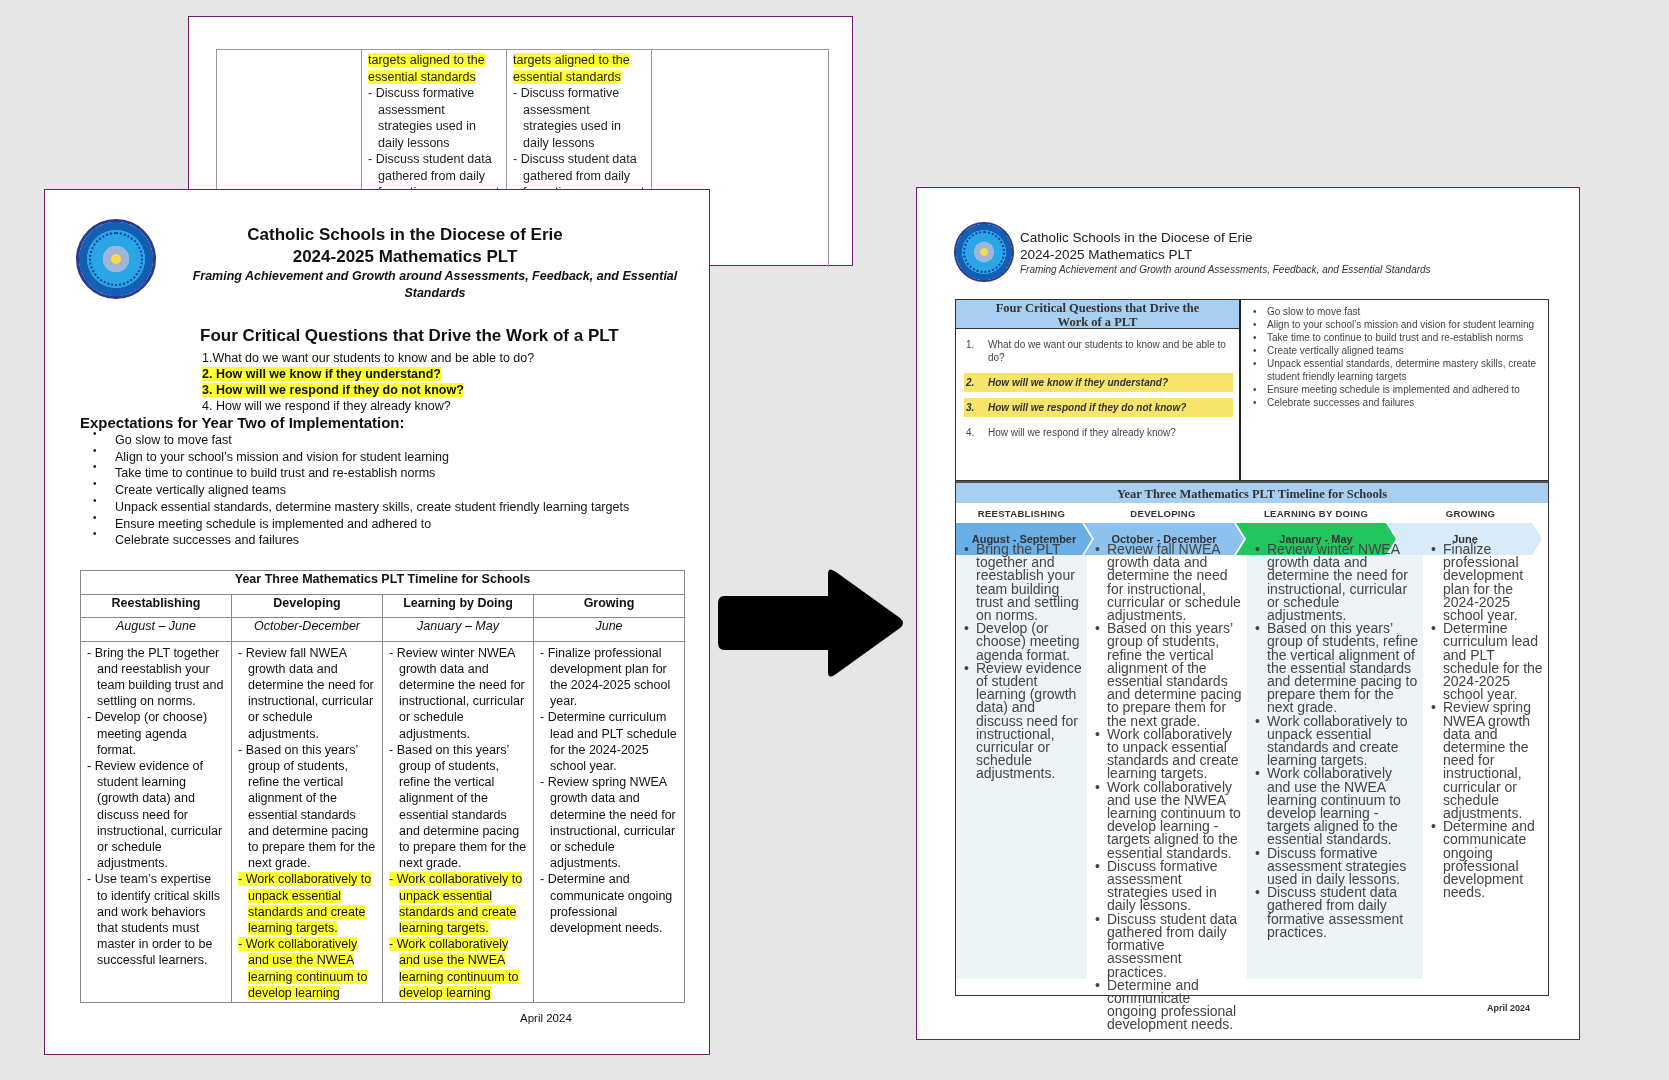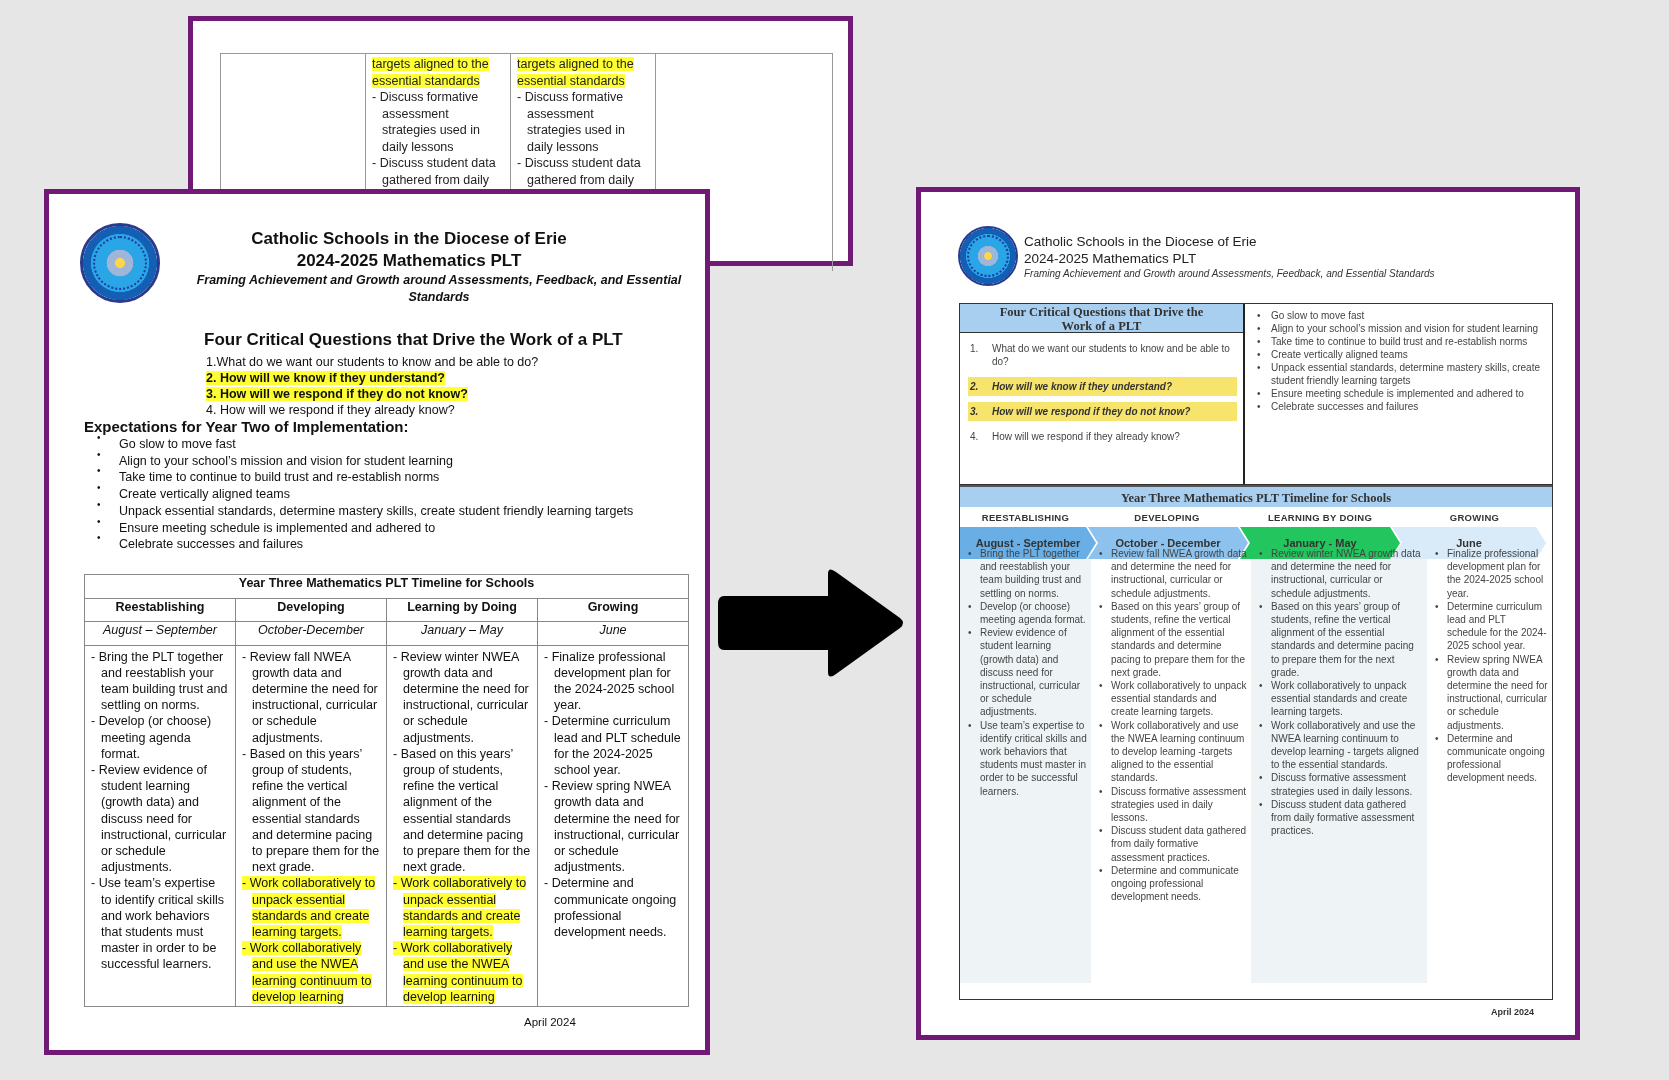--- a/index.html
+++ b/index.html
@@ -1,18 +1,18 @@
 <!DOCTYPE html>
 <html><head>
 <meta charset="utf-8">
 <style>
 *{box-sizing:border-box;margin:0;padding:0}
 html,body{width:1669px;height:1080px;overflow:hidden}
 body{background:#e6e6e6;position:relative;font-family:"Liberation Sans",sans-serif;color:#111}
-.page{position:absolute;background:#fff;border:5px solid #701a75}
+.page{position:absolute;background:#fff;border:1px solid #701a75}
 
 #back{left:188px;top:16px;width:665px;height:250px}
 #back .tbl{position:absolute;left:27px;top:32px;width:613px;height:218px;border:1px solid #999;border-bottom:none;display:flex}
 #back .col{border-right:1px solid #999;padding:2px 6px;font-size:12.5px;line-height:16.5px;color:#222}
 #back .col:last-child{border-right:none}
 .hl{background:#ffff33}
 .dash{display:block;padding-left:10px;text-indent:-10px}
 
 #front{left:44px;top:189px;width:666px;height:866px;z-index:2}
 .logo{position:absolute;width:80px;height:80px;border-radius:50%;border:3px solid #2a3a8f;background:radial-gradient(circle,#ffd84a 0 9%,#9fb6d9 10% 25%,#2aa5e6 26% 55%,#135fb3 56% 70%,#e9eef8 71% 100%)}
@@ -54,21 +54,21 @@
 .r-top ul li{position:relative;padding-left:16px}
 .r-top ul li:before{content:"•";position:absolute;left:2px}
 .r-tl{position:absolute;left:38px;top:293px;width:594px;height:515px;border:1px solid #333;border-top:none}
 .r-tl .tlhead{background:#a9cff0;font-family:"Liberation Serif",serif;font-weight:bold;font-size:12.5px;text-align:center;height:22px;line-height:22px;color:#333;border-top:2px solid #555}
 .r-tl .phases{display:flex;height:20px;font-size:9.5px;font-weight:bold;color:#333;letter-spacing:.3px}
 .r-tl .phases div{text-align:center;line-height:22px}
 .r-tl .chev{display:flex;height:16px;position:relative}
 .r-tl .chev div{height:32px;line-height:32px;text-align:center;font-size:11px;font-weight:bold;color:#333;clip-path:polygon(0 0,calc(100% - 10px) 0,100% 50%,calc(100% - 10px) 100%,0 100%,10px 50%);margin-right:-8px}
 .r-tl .chev div:first-child{clip-path:polygon(0 0,calc(100% - 10px) 0,100% 50%,calc(100% - 10px) 100%,0 100%,0 50%)}
 .r-tl .cols{display:flex;height:440px}
-.r-tl .cols .c{font-size:10px;color:#444;line-height:13.2px;padding:4px 4px 0 4px}
+.r-tl .cols .c{font-size:14px;color:#444;line-height:13.2px;padding:4px 4px 0 4px}
 .r-tl .cols .c ul{list-style:none}
 .r-tl .cols .c li{position:relative;padding-left:16px}
 .r-tl .cols .c li:before{content:"•";position:absolute;left:4px}
 .c1,.c3{background:#eef4f5}
 .c2,.c4{background:#fff}
 #right .date{position:absolute;left:570px;top:815px;font-size:9px;font-weight:bold;color:#333}
 </style>
 </head>
 <body>
 
@@ -122,21 +122,21 @@
         <tr>
           <th colspan="4">Year Three Mathematics PLT Timeline for Schools</th>
         </tr>
     <tr>
       <th>Reestablishing</th>
       <th>Developing</th>
       <th>Learning by Doing</th>
       <th>Growing</th>
     </tr>
     <tr>
-      <td class="mon">August – September</td>
+      <td class="mon">August – June</td>
       <td class="mon">October-December</td>
       <td class="mon">January – May</td>
       <td class="mon">June</td>
     </tr>
     <tr style="height:360px">
       <td class="body" style="width:25%">
         <span class="dash">- Bring the PLT together and reestablish your team building trust and settling on norms.</span>
         <span class="dash">- Develop (or choose) meeting agenda format.</span>
         <span class="dash">- Review evidence of student learning (growth data) and discuss need for instructional, curricular or schedule adjustments.</span>
         <span class="dash">- Use team’s expertise to identify critical skills and work behaviors that students must master in order to be successful learners.</span>
@@ -229,21 +229,20 @@
       <div style="width:160px;background:#8dc2ee">October - December</div>
       <div style="width:160px;background:#22c55e">January - May</div>
       <div style="width:154px;background:#d9eaf8">June</div>
     </div>
     <div class="cols">
       <div class="c c1" style="width:131px">
         <ul>
           <li>Bring the PLT together and reestablish your team building trust and settling on norms.</li>
           <li>Develop (or choose) meeting agenda format.</li>
           <li>Review evidence of student learning (growth data) and discuss need for instructional, curricular or schedule adjustments.</li>
-          <li>Use team’s expertise to identify critical skills and work behaviors that students must master in order to be successful learners.</li>
         </ul>
       </div>
       <div class="c c2" style="width:160px">
         <ul>
           <li>Review fall NWEA growth data and determine the need for instructional, curricular or schedule adjustments.</li>
           <li>Based on this years’ group of students, refine the vertical alignment of the essential standards and determine pacing to prepare them for the next grade.</li>
           <li>Work collaboratively to unpack essential standards and create learning targets.</li>
           <li>Work collaboratively and use the NWEA learning continuum to develop learning -targets aligned to the essential standards.</li>
           <li>Discuss formative assessment strategies used in daily lessons.</li>
           <li>Discuss student data gathered from daily formative assessment practices.</li>

